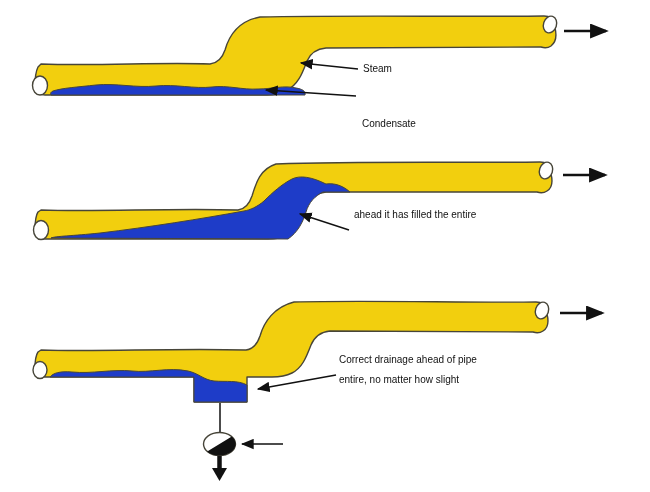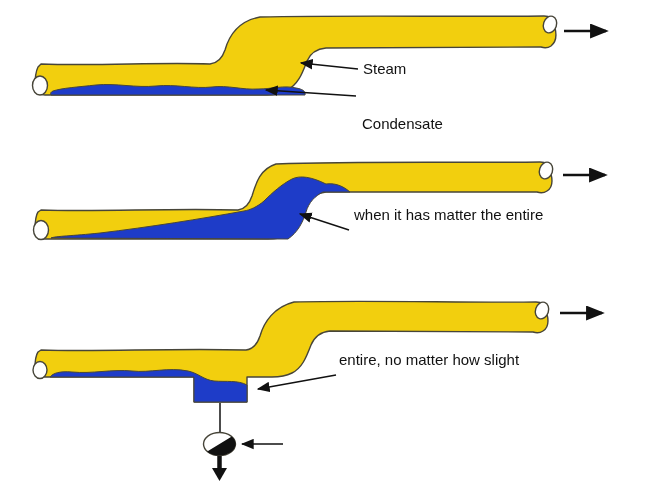--- a/index.html
+++ b/index.html
@@ -8,21 +8,21 @@
     background: var(--background, #fff);
     font-family: "Liberation Sans", sans-serif;
     position: relative;
     overflow: hidden;
   }
   .stage { position: absolute; inset: 0; }
   svg.figure { position: absolute; left: 0; top: 0; }
   .label {
     position: absolute;
     color: var(--ink, #111);
-    font-size: 15px;
+    font-size: 10px;
     line-height: 20px;
     white-space: nowrap;
   }
   .pipe-body { fill: var(--steam, #F2CF0E); stroke: var(--outline, #474539); stroke-width: 1.4; stroke-linejoin: round; }
   .condensate { fill: var(--condensate, #1E3CC8); stroke: var(--outline, #474539); stroke-width: 1; stroke-linejoin: round; }
   .opening { fill: #fff; stroke: var(--outline, #474539); stroke-width: 1.4; }
   .thinline { stroke: var(--ink, #111); stroke-width: 1.5; fill: none; }
   .flowline { stroke: var(--ink, #111); stroke-width: 2.6; fill: none; }
   .inkfill { fill: var(--ink, #111); }
 </style>
@@ -159,20 +159,21 @@
       </g>
       <line class="thinline" x1="283" y1="444" x2="242" y2="444" marker-end="url(#ah-small)"></line>
     </g>
   </svg>
 
   <div class="label" style="left:363px; top:59px;">Steam</div>
 
   <div class="label" style="left:362px; top:86px;margin-top:28px;">Condensate</div>
 
   <div class="label" style="left:354px; top:205px;">
-    <div>when it has matter the entire</div>
+    <div>ahead it has filled the entire</div>
   </div>
 
   <div class="label" style="left:339px; top:350px;">
+    <div>Correct drainage ahead of pipe</div>
     <div>entire, no matter how slight</div>
   </div>
 
 </div>
 
 </body></html>

